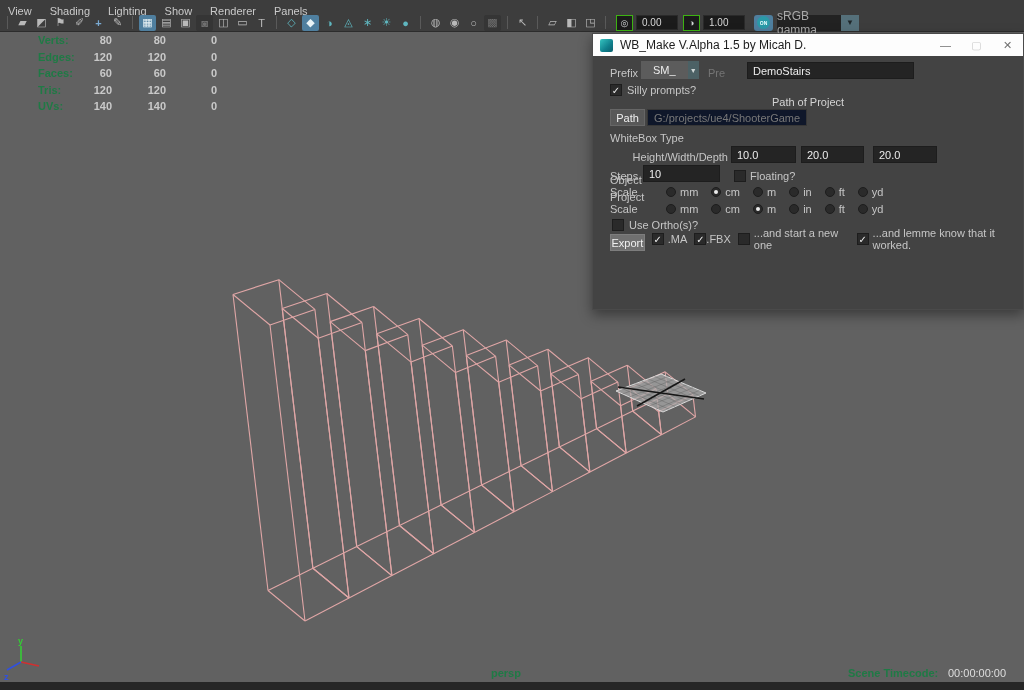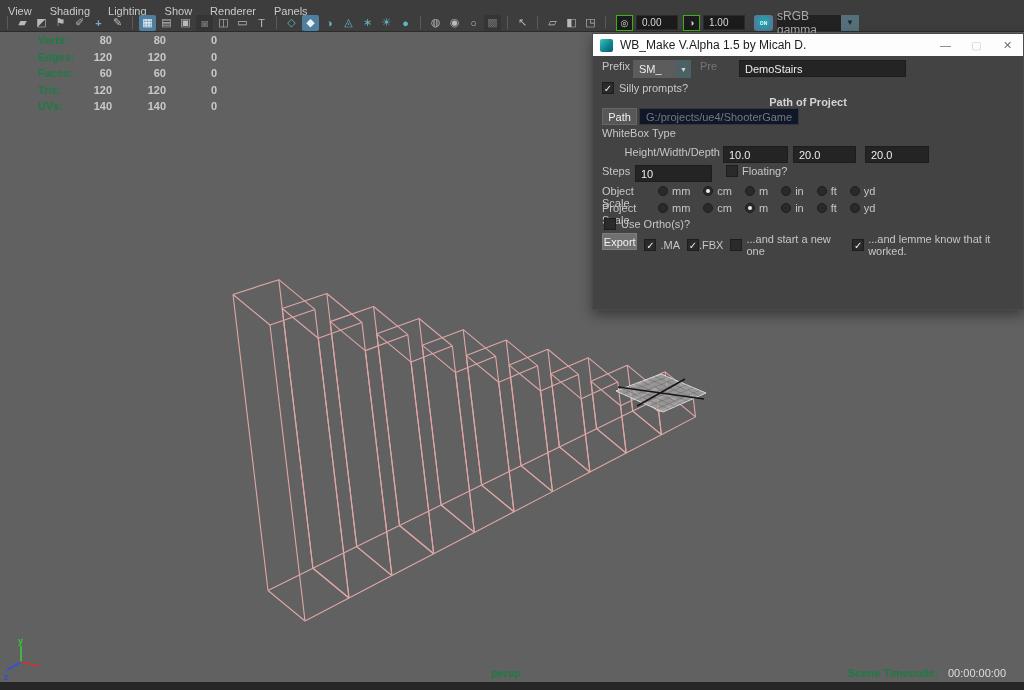--- a/index.html
+++ b/index.html
@@ -42,36 +42,36 @@
 
   
   .dialog { position:absolute; left:592px; top:33px; width:432px; height:277px; background:#434343; z-index:40;
             border:1px solid #4a4a4a; box-shadow:0 5px 12px rgba(0,0,0,.4); font-size:11px; color:#c8c8c8; }
   .titlebar { height:22px; background:#fdfdfd; display:flex; align-items:center; padding-left:7px; color:#1c1c1c; font-size:12px; }
   .app-icon { width:13px; height:13px; border-radius:2px; background:linear-gradient(135deg,#35c4c0 0%,#0f7f8c 60%,#0a5e6b 100%); margin-right:7px; }
   .win-btns { margin-left:auto; display:flex; height:22px; }
   .win-btn { width:31px; height:22px; display:flex; align-items:center; justify-content:center; font-size:11px; color:#707070; }
   .win-btn.max { color:#cccccc; }
   .dlg-body { position:relative; height:253px; }
-  .drow { position:absolute; left:9px; right:2px; display:flex; align-items:flex-start; }
+  .drow { position:absolute; left:17px; right:2px; display:flex; align-items:flex-end; }
   .dlabel { color:#c6c6c6; }
   .dd { height:18px; background:#5c5c5c; display:flex; align-items:center; }
-  .dd-text { padding:0 6px; color:#ececec; flex:1; }
+  .dd-text { padding:0 12px; color:#ececec; flex:1; }
   .dd-arrow { width:15px; height:100%; background:#4c6165; color:#cfd6d6; font-size:7px; display:flex; align-items:center; justify-content:center; }
   .dim-text { color:#757575; }
   input.dfield { height:17px; background:#242424; border:1px solid #1d1d1d; color:#ececec; font-family:inherit; font-size:11px; padding-left:5px; outline:none; }
   input.pfield { height:17px; background:#0f172a; border:1px solid #363636; color:#8a8a8a; font-family:inherit; font-size:11px; padding-left:6px; outline:none; }
   input.pfield::placeholder { color:#787878; opacity:1; }
   .cb { width:12px; height:12px; background:#2a2a2a; border:1px solid #1d1d1d; display:flex; align-items:center; justify-content:center; color:#ededed; font-size:10px; flex:none; }
   .rb { width:10px; height:10px; border-radius:50%; background:#2a2a2a; border:1px solid #1d1d1d; position:relative; margin-right:4px; flex:none; }
   .rb.sel::after { content:""; position:absolute; left:2px; top:2px; width:4px; height:4px; border-radius:50%; background:#ececec; }
   .radio-label { margin-right:13px; color:#c6c6c6; }
   .btn { background:#585858; color:#f0f0f0; display:flex; align-items:center; justify-content:center; height:17px; border:1px solid #666; }
   .btn.export { background:#707070; border-color:#7d7d7d; }
-  .dheader { position:absolute; left:0; right:0; text-align:center; color:#d4d4d4; font-weight:bold; }
+  .dheader { position:absolute; left:0; right:0; text-align:center; color:#d4d4d4; font-weight:normal; }
   .wb-dd { height:17px; background:#2c2c2c; display:flex; align-items:center; flex:1; margin-left:3px; }
   .wb-dd-text { flex:1; padding-left:6px; color:#ececec; }
   .wb-dd-arrow { width:16px; height:100%; background:#3f4648; color:#a9b2b2; font-size:7px; display:flex; align-items:center; justify-content:center; }
 </style>
 </head>
 <body>
 
 <div class="root">
 
   <div class="viewport"></div>

